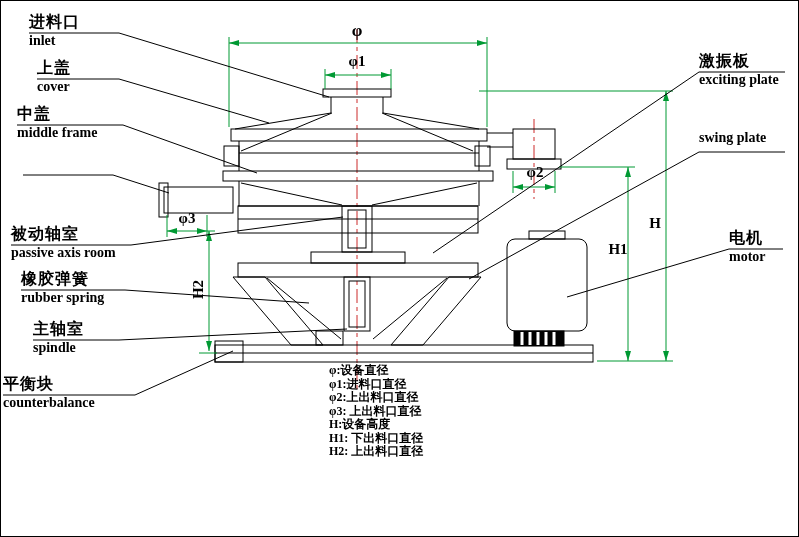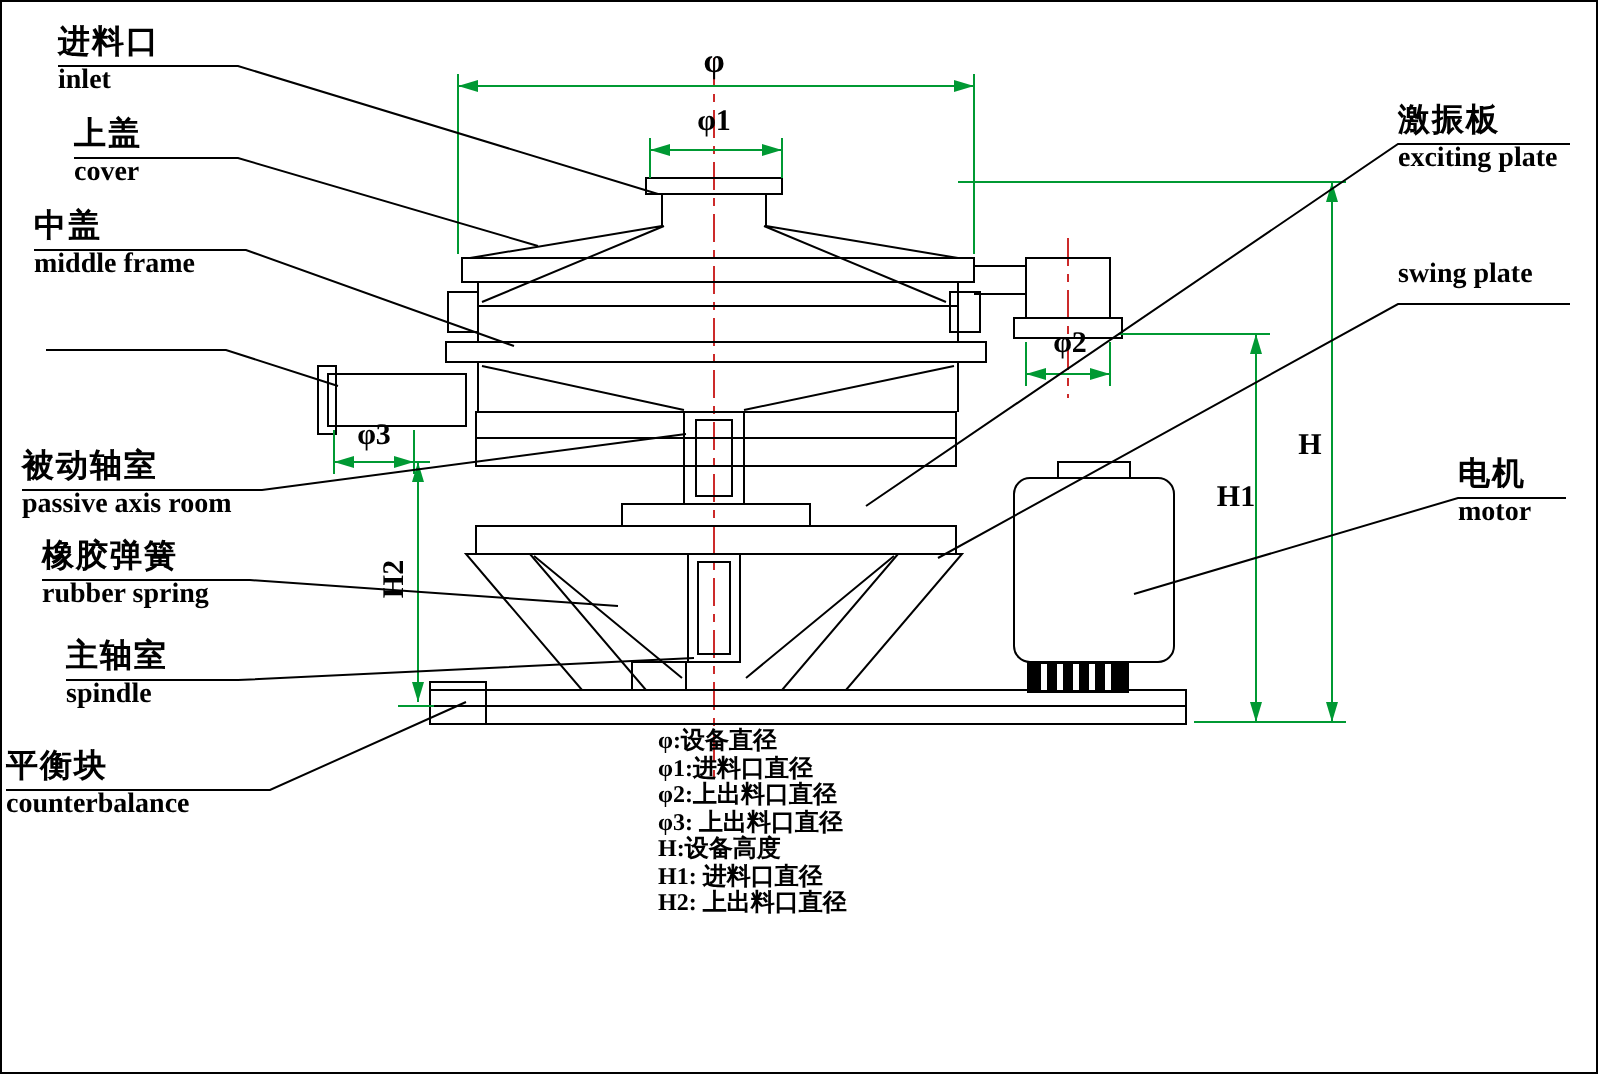--- a/index.html
+++ b/index.html
@@ -179,17 +179,17 @@
   <div class="dim" style="left:644px;top:214px;width:20px">H</div>
   <div class="dim" style="left:602px;top:240px;width:30px">H1</div>
   <div class="dim" style="left:182px;top:280px;width:30px;transform:rotate(-90deg)">H2</div>
 
   <div class="legend">
     <div class="legend-line">φ:设备直径</div>
     <div class="legend-line">φ1:进料口直径</div>
     <div class="legend-line">φ2:上出料口直径</div>
     <div class="legend-line">φ3: 上出料口直径</div>
     <div class="legend-line">H:设备高度</div>
-    <div class="legend-line">H1: 进料口直径</div>
+    <div class="legend-line">H1: 下出料口直径</div>
     <div class="legend-line">H2: 上出料口直径</div>
   </div>
 
 </div>
 
 </body></html>

